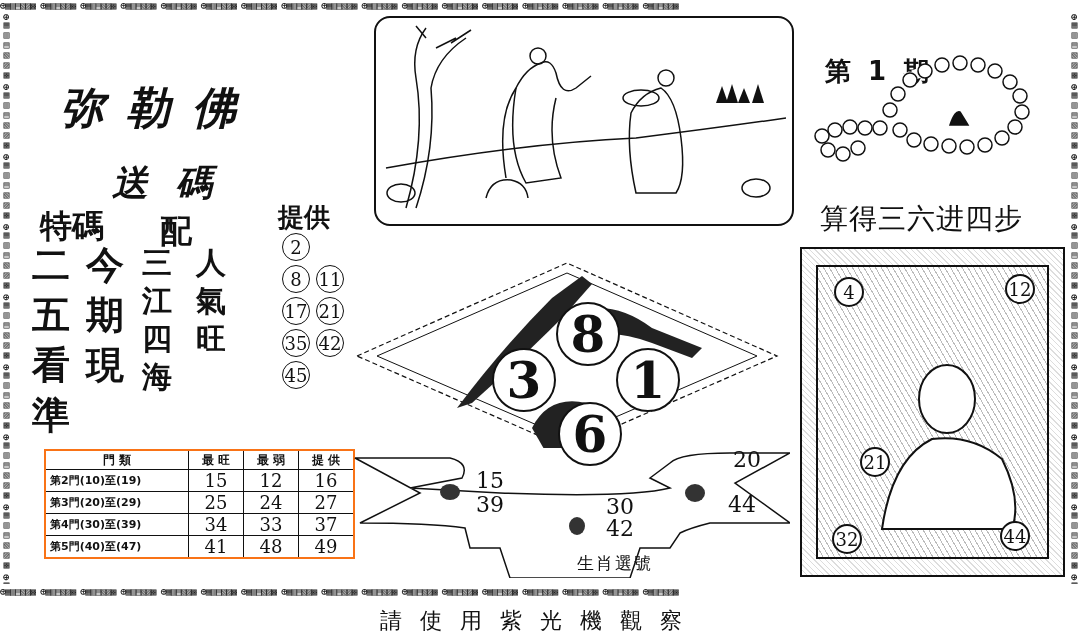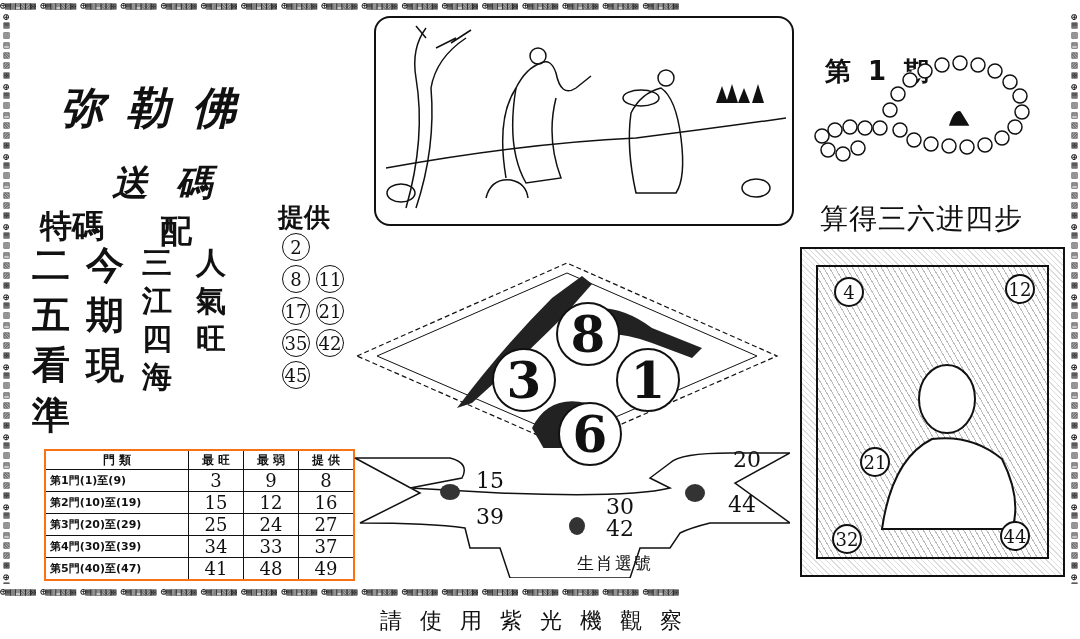--- a/index.html
+++ b/index.html
@@ -89,26 +89,20 @@
 
 <table class="doors">
   <tbody>
       <tr>
     <th>門 類</th>
     <th>最 旺</th>
     <th>最 弱</th>
     <th>提 供</th>
   </tr>
   <tr>
-    <td class="lab">第1門(1)至(9)</td>
-    <td class="num">3</td>
-    <td class="num">9</td>
-    <td class="num">8</td>
-  </tr>
-  <tr>
     <td class="lab">第2門(10)至(19)</td>
     <td class="num">15</td>
     <td class="num">12</td>
     <td class="num">16</td>
   </tr>
   <tr>
     <td class="lab">第3門(20)至(29)</td>
     <td class="num">25</td>
     <td class="num">24</td>
     <td class="num">27</td>
@@ -225,20 +219,20 @@
   <g fill="none" stroke="#111" stroke-width="1.5">
     <path d="M5 10 L100 10 Q120 15 112 30 L60 40 L150 45 Q280 50 320 40 L300 30 L320 15 Q330 5 380 5 L440 5 L385 35 L440 75 L360 75 Q340 80 330 85 L320 100 L290 100 L280 130 L160 130 L150 100 L120 100 L115 80 Q80 75 10 75 L70 45 Z"></path>
   </g>
   <g fill="#333">
     <ellipse cx="100" cy="44" rx="10" ry="8"></ellipse>
     <ellipse cx="345" cy="45" rx="10" ry="9"></ellipse>
     <ellipse cx="227" cy="78" rx="8" ry="9"></ellipse>
   </g>
 </svg>
 <div class="ribbon-num" style="left:476px;top:470px;">15</div>
-<div class="ribbon-num" style="left:476px;top:494px;margin-top:12px;">39</div>
+<div class="ribbon-num" style="left:476px;top:494px;">39</div>
 <div class="ribbon-num" style="left:606px;top:496px;">30</div>
 <div class="ribbon-num" style="left:606px;top:518px;">42</div>
 <div class="ribbon-num" style="left:733px;top:449px;">20</div>
 <div class="ribbon-num" style="left:728px;top:494px;">44</div>
 <div class="ribbon-label">生肖選號</div>
 
 <div class="footer-note">請使用紫光機觀察</div>
 
 </body></html>

